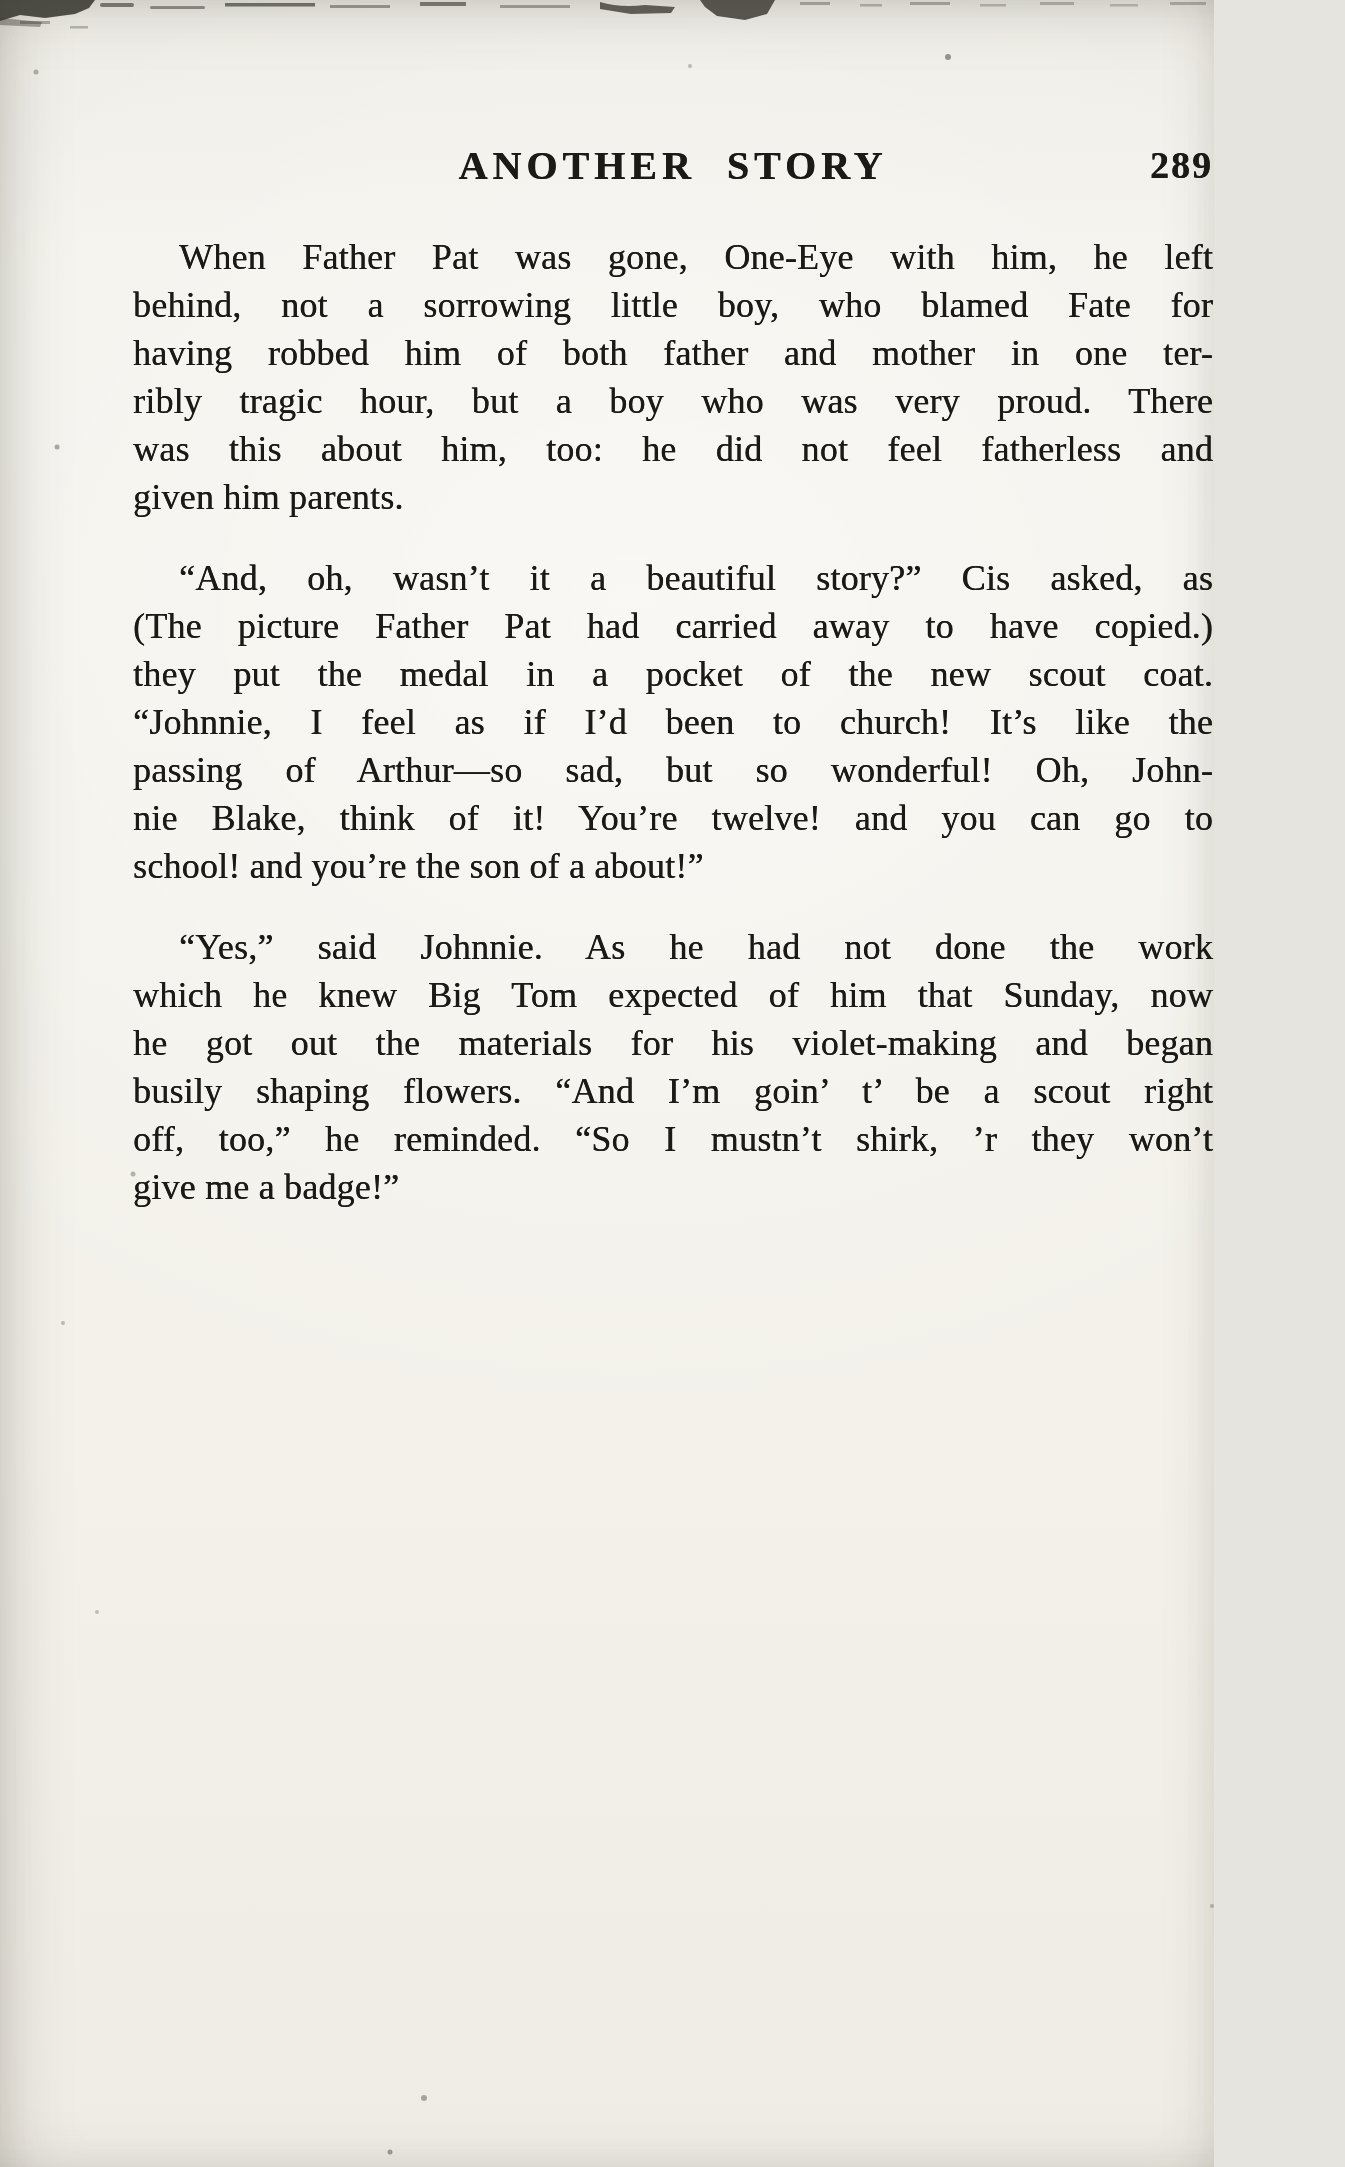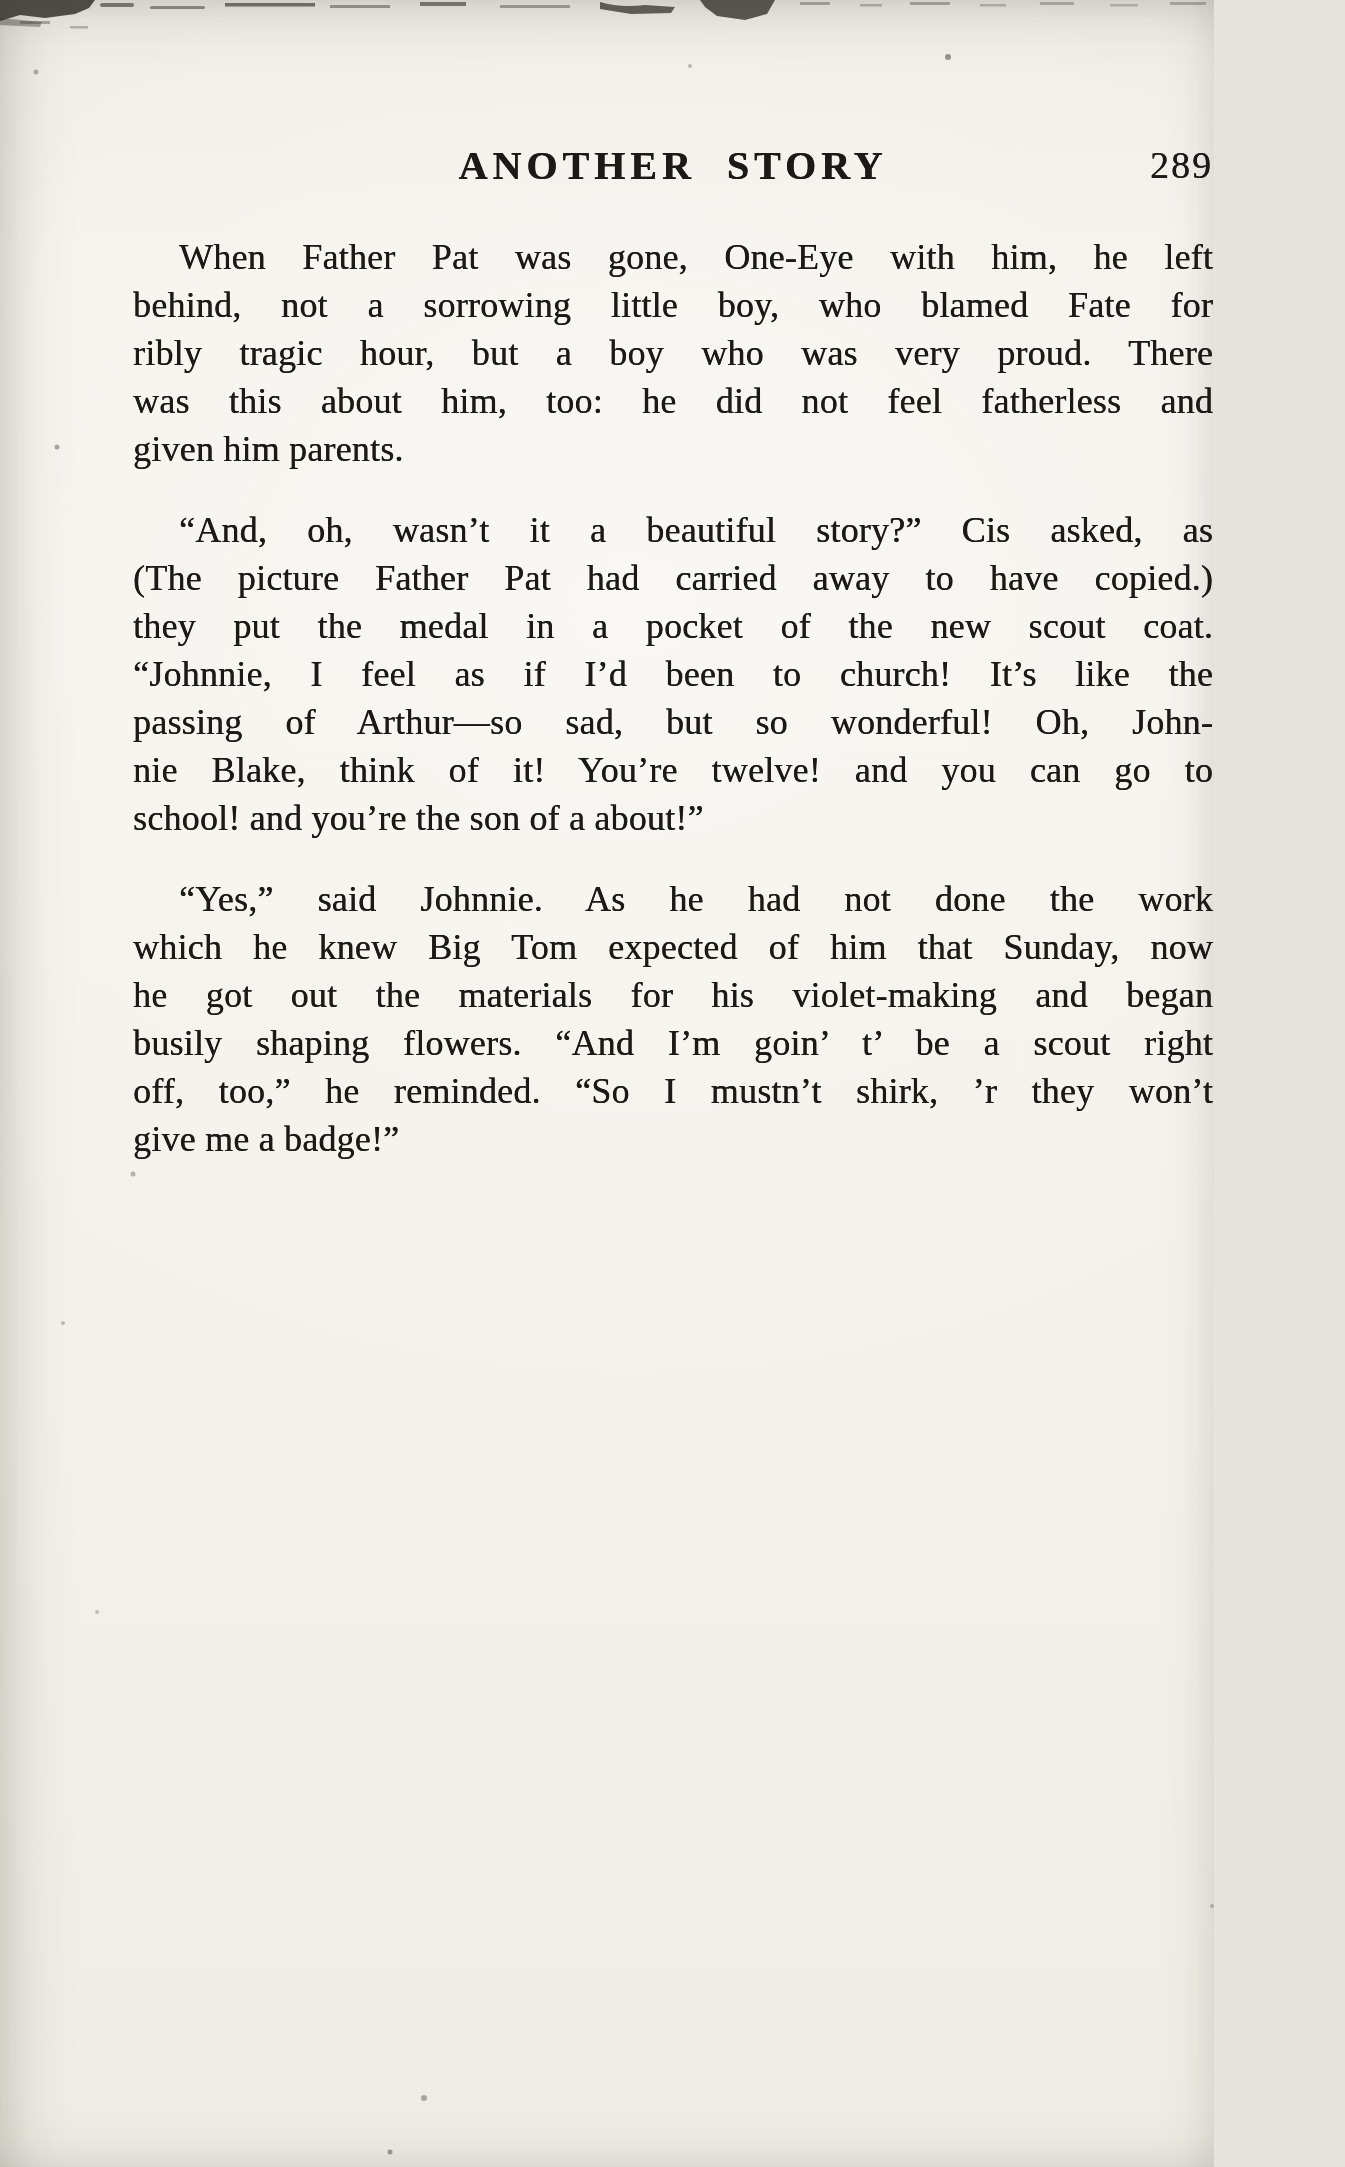--- a/index.html
+++ b/index.html
@@ -48,21 +48,21 @@
     font-size: 40px;
     font-weight: bold;
     letter-spacing: 5px;
     word-spacing: 16px;
   }
   .pagenum {
     position: absolute;
     right: 0;
     top: 1px;
     font-size: 38px;
-    font-weight: normal;
+    font-weight: bold;
     letter-spacing: 2px;
     text-align: center;
   }
   .paragraph { margin: 0; }
   .line {
     font-size: 36px;
     line-height: 48px;
     letter-spacing: 0.2px;
     text-align: justify;
     text-align-last: justify;
@@ -125,20 +125,21 @@
 
   <div class="content">
     <div class="header">
       <span class="title">ANOTHER STORY</span>
       <span class="pagenum">289</span>
     </div>
     <div class="paragraphs">
         <div class="paragraph">
           <div class="line first">When Father Pat was gone, One-Eye with him, he left</div>
           <div class="line">behind, not a sorrowing little boy, who blamed Fate for</div>
+          <div class="line">having robbed him of both father and mother in one ter-</div>
           <div class="line">ribly tragic hour, but a boy who was very proud.  There</div>
           <div class="line">was this about him, too: he did not feel fatherless and</div>
           <div class="line last">given him parents.</div>
         </div>
         <div class="paragraph">
           <div class="line first">“And, oh, wasn’t it a beautiful story?” Cis asked, as</div>
           <div class="line">(The picture Father Pat had carried away to have copied.)</div>
           <div class="line">they put the medal in a pocket of the new scout coat.</div>
           <div class="line">“Johnnie, I feel as if I’d been to church!  It’s like the</div>
           <div class="line">passing of Arthur—so sad, but so wonderful!  Oh, John-</div>

